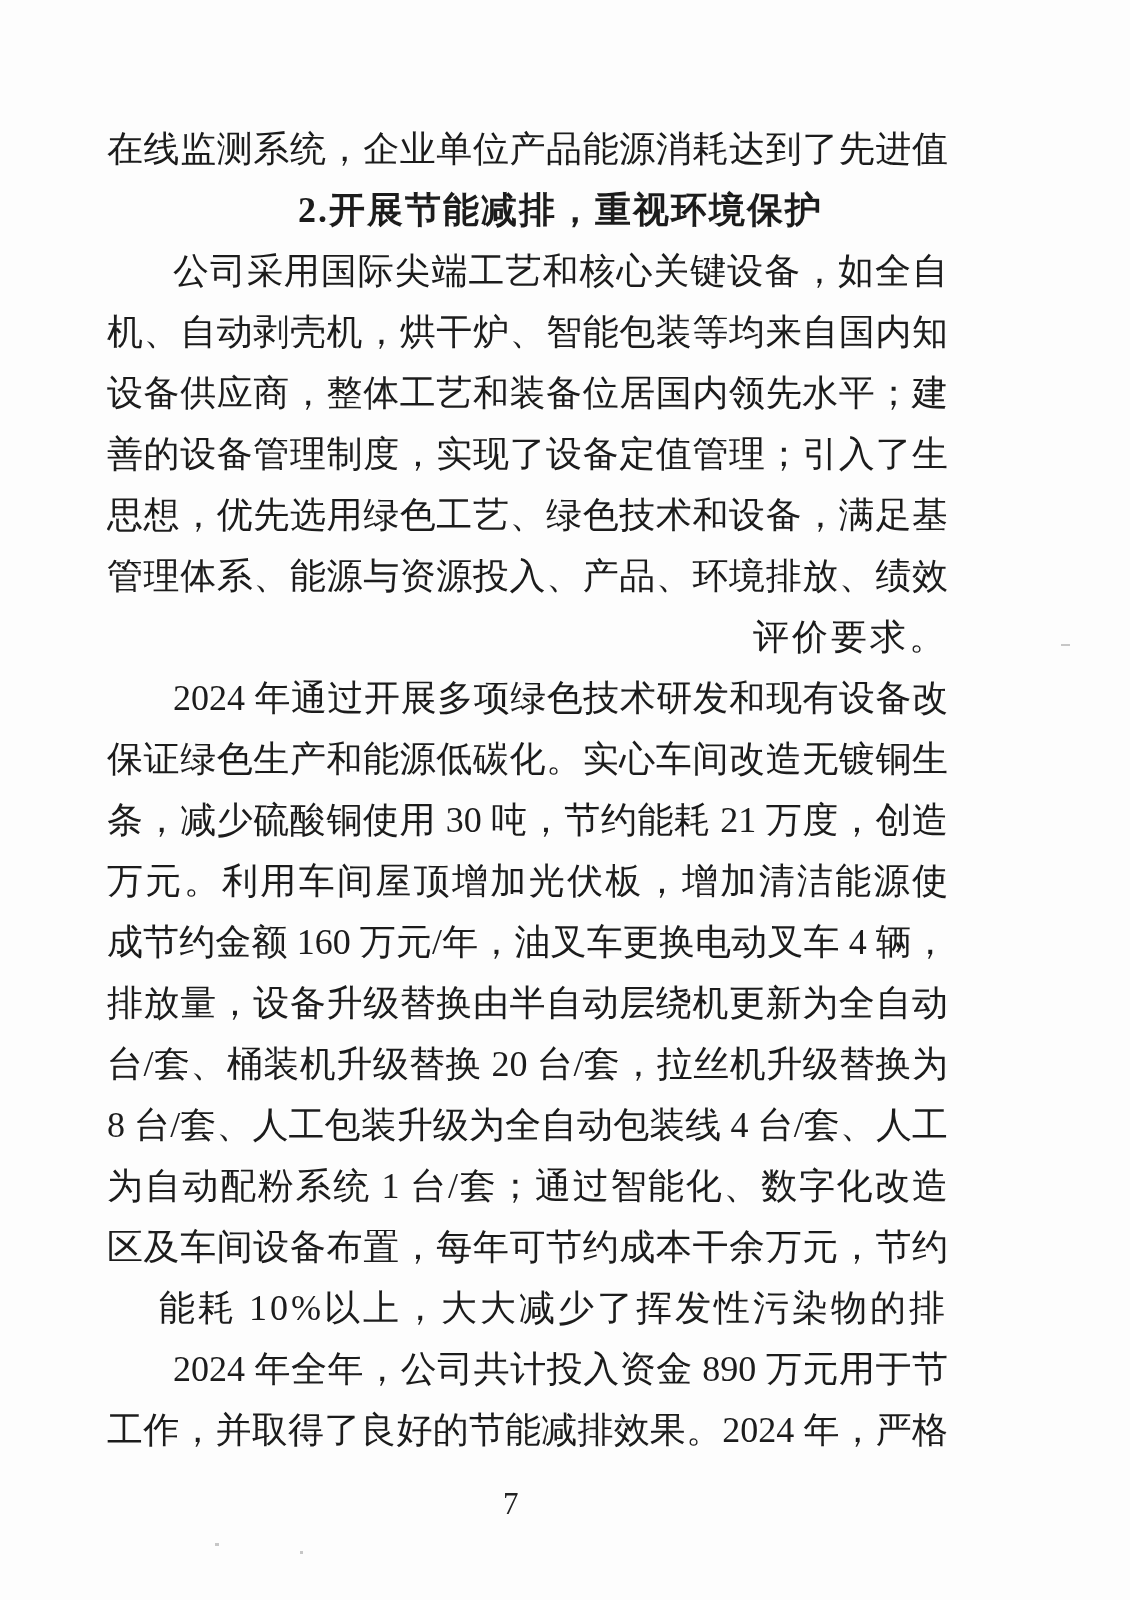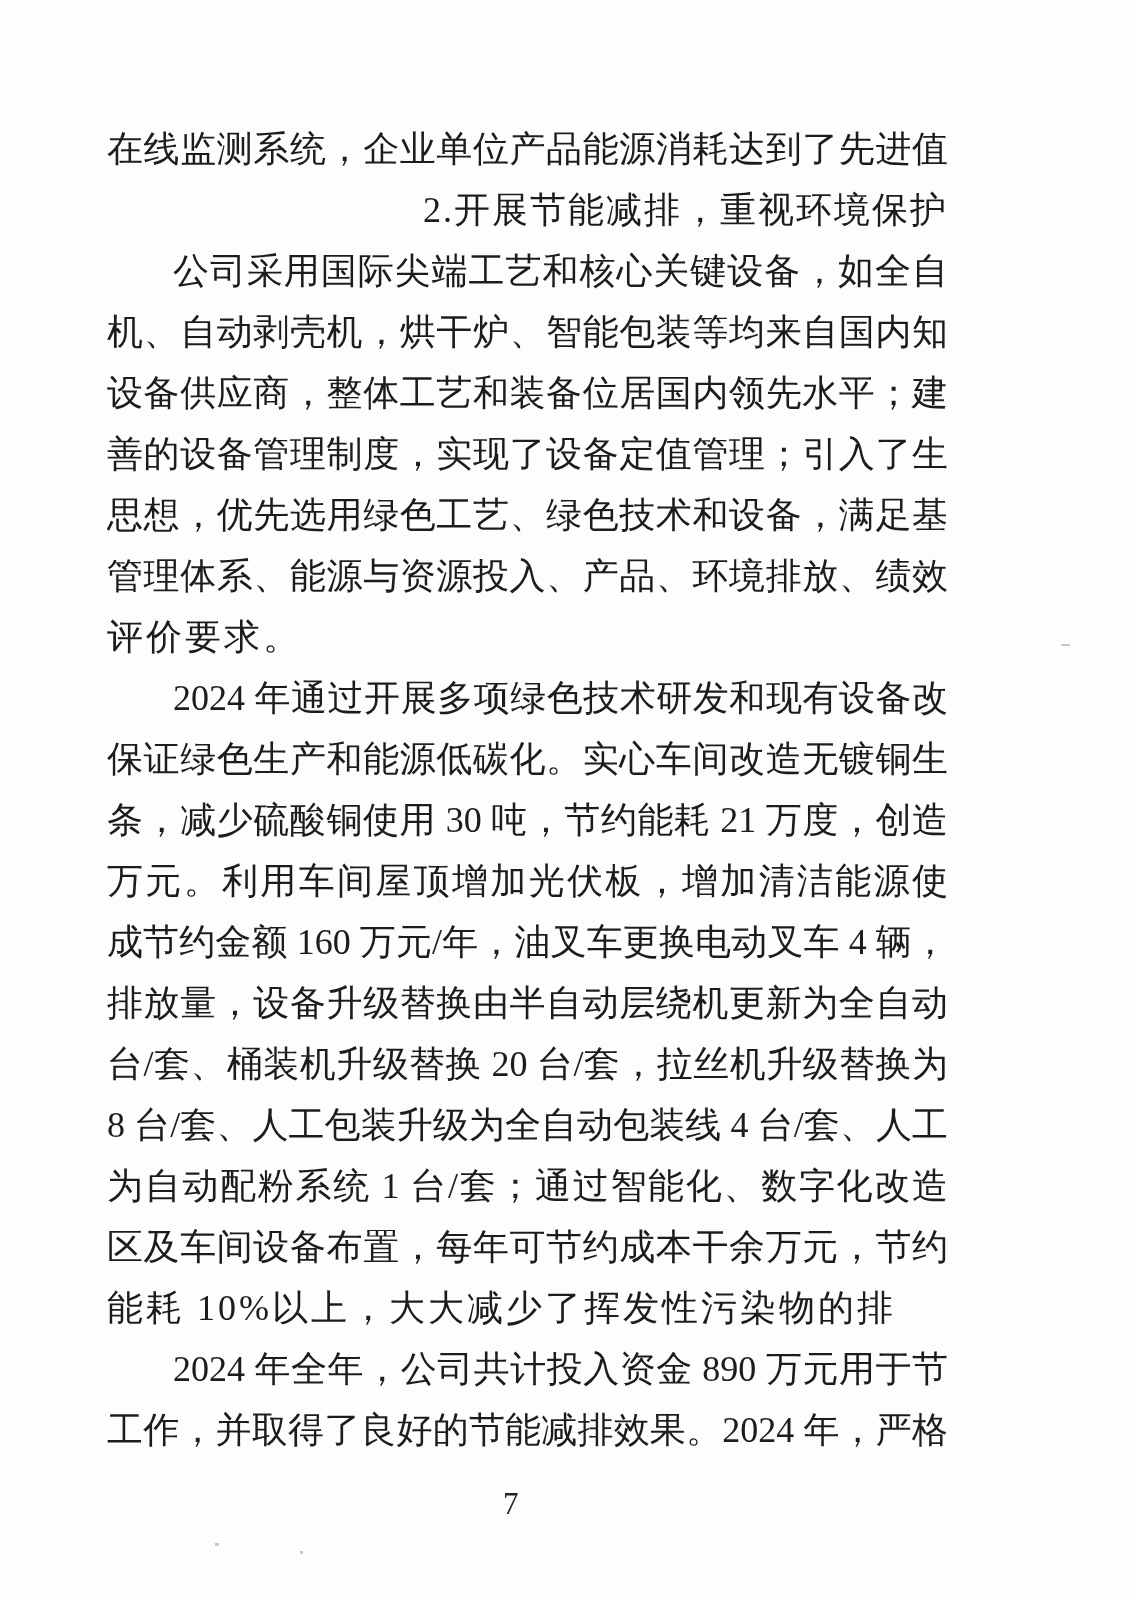--- a/index.html
+++ b/index.html
@@ -28,27 +28,27 @@
     line-height: 61px;
     height: 61px;
     overflow: hidden;
   }
   .line.fill {
     text-align: justify;
     text-align-last: justify;
     text-justify: inter-character;
   }
   .line.end {
-    text-align: left;
+    text-align: right;
     letter-spacing: 3px;
   }
   .line.heading {
-    font-weight: 400;
+    font-weight: 700;
     letter-spacing: 2px;
-    text-align: right;
+    text-align: center;
   }
   .line.indent {
     padding-left: 66px;
   }
   .pageno {
     position: absolute;
     left: 503px;
     top: 1484px;
     width: 60px;
     text-align: left;

